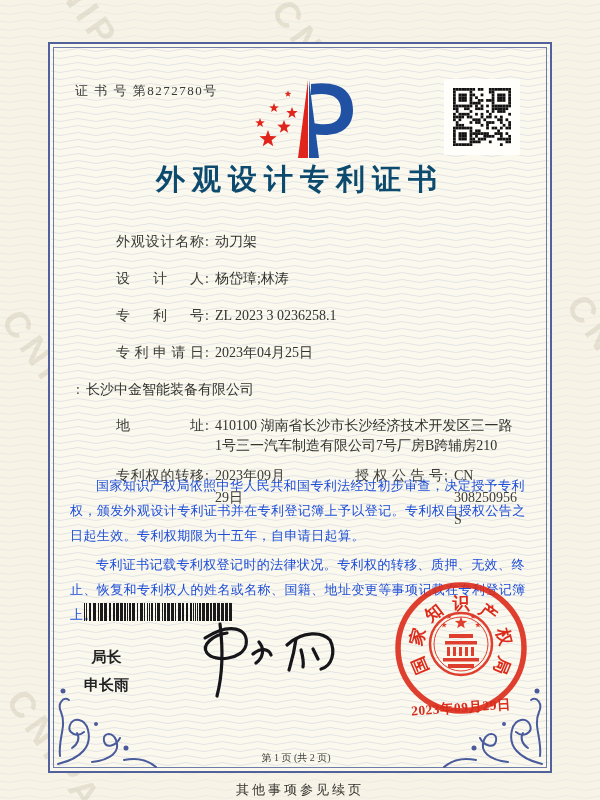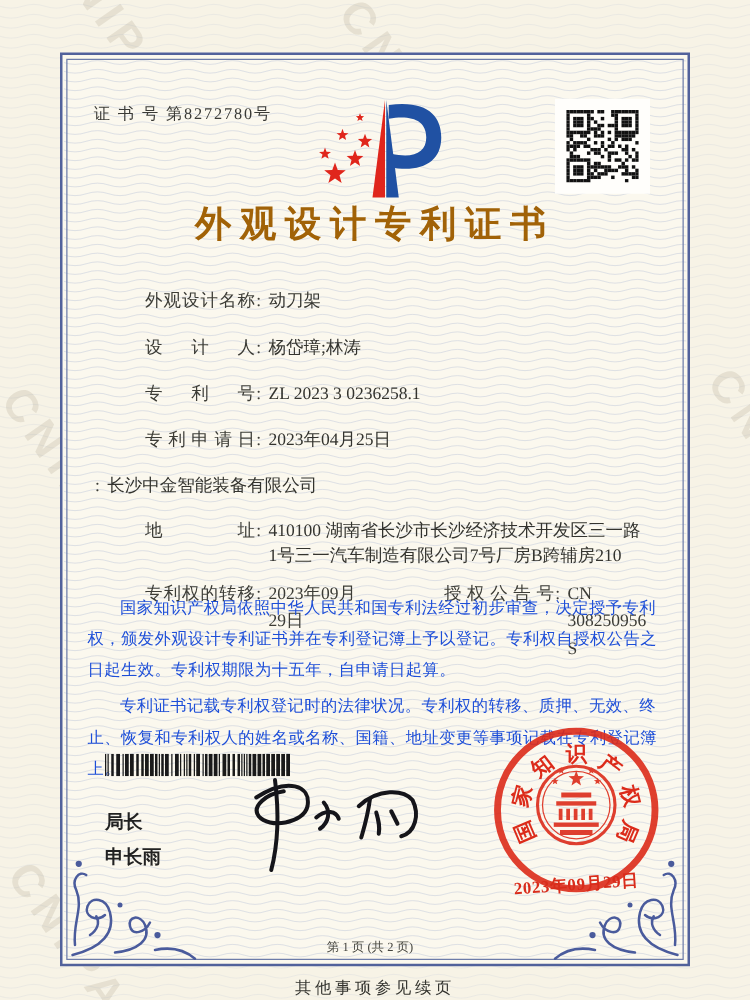--- a/index.html
+++ b/index.html
@@ -11,35 +11,35 @@
         transform:rotate(55deg); letter-spacing:6px; z-index:1; pointer-events:none; white-space:nowrap; }
   .frame { position:absolute; left:48px; top:42px; width:504px; height:731px;
            border:2.5px solid #51619b; background:#fbf8ee; z-index:2; }
   .frame-inner { position:absolute; left:3px; top:3px; right:3px; bottom:3px; border:1px solid #6d7ca9; }
   .content { position:absolute; left:0; top:0; width:600px; height:800px; z-index:3; }
   .cert-no { position:absolute; left:75px; top:82px; font-size:13px; color:#3a3a36; letter-spacing:1.5px;text-align:right; }
   .logo-svg { position:absolute; left:248px; top:76px; }
   .qr-patch { position:absolute; left:444px; top:79px; width:76px; height:76px; background:#fffefb; }
   .qr-svg { position:absolute; left:9px; top:9px; }
   .title { position:absolute; left:0; top:160px; width:600px; text-align:center;
-           font-size:29px; font-weight:700; letter-spacing:7px; color:#a16207; }
+           font-size:29px; font-weight:700; letter-spacing:7px; color:#0c4a6e; }
   .fields { position:absolute; left:75px; top:231px; width:442px; font-size:14px; color:#3c3c36; }
   .frow { display:flex; line-height:22px; margin-bottom:15px; }
   .frow.addr { line-height:20px; margin-bottom:9px; }
   .flabel { display:inline-block; width:88px; text-align:justify; text-align-last:justify; flex:0 0 88px;margin-left:41px; }
   .fcolon { margin:0 6px 0 1px; }
   .fvalue { flex:1; color:#33332e; }
   .grant-row { display:flex; line-height:22px; }
   .grant-no-group { margin-left:26px; display:flex; }
   .paras { position:absolute; left:70px; top:474px; width:462px; font-size:13px;
            line-height:1.92; color:#1d4ed8; letter-spacing:.4px; }
   .paras p { text-indent:2em; margin-bottom:4px; }
   .barcode-svg { position:absolute; left:84px; top:603px; }
   .director { position:absolute; left:84px; top:648px; font:700 15px "Liberation Sans",sans-serif; color:#222; }
-  .director div { margin-bottom:9px; }
+  .director div { margin-bottom:9px;text-align:center; }
   .sig-svg { position:absolute; left:175px; top:618px; z-index:4; }
   .seal { position:absolute; left:388px; top:578px; width:146px; height:146px; z-index:4; opacity:.9; }
   .seal-text-anchor { position:absolute; left:461px; top:648px; width:0; height:0; z-index:5; }
   .seal-text-anchor span { position:absolute; left:-9px; top:-10px; width:18px; height:20px; text-align:center;
            font-size:17px; font-weight:700; color:#dc2b1a; font-family:"Liberation Serif",serif; }
   .seal-date { position:absolute; left:392px; top:699px; width:138px; text-align:center; z-index:5;
            font-size:13.5px; font-weight:700; color:#d92c1b; transform:rotate(-4deg); letter-spacing:.5px; }
   .page-num { position:absolute; left:0; top:751px; width:592px; text-align:center; font-size:10px; color:#44443e; }
   .footer-note { position:absolute; left:0; top:781px; width:600px; text-align:center;
            font-size:13px; letter-spacing:3px; color:#33332e; }

